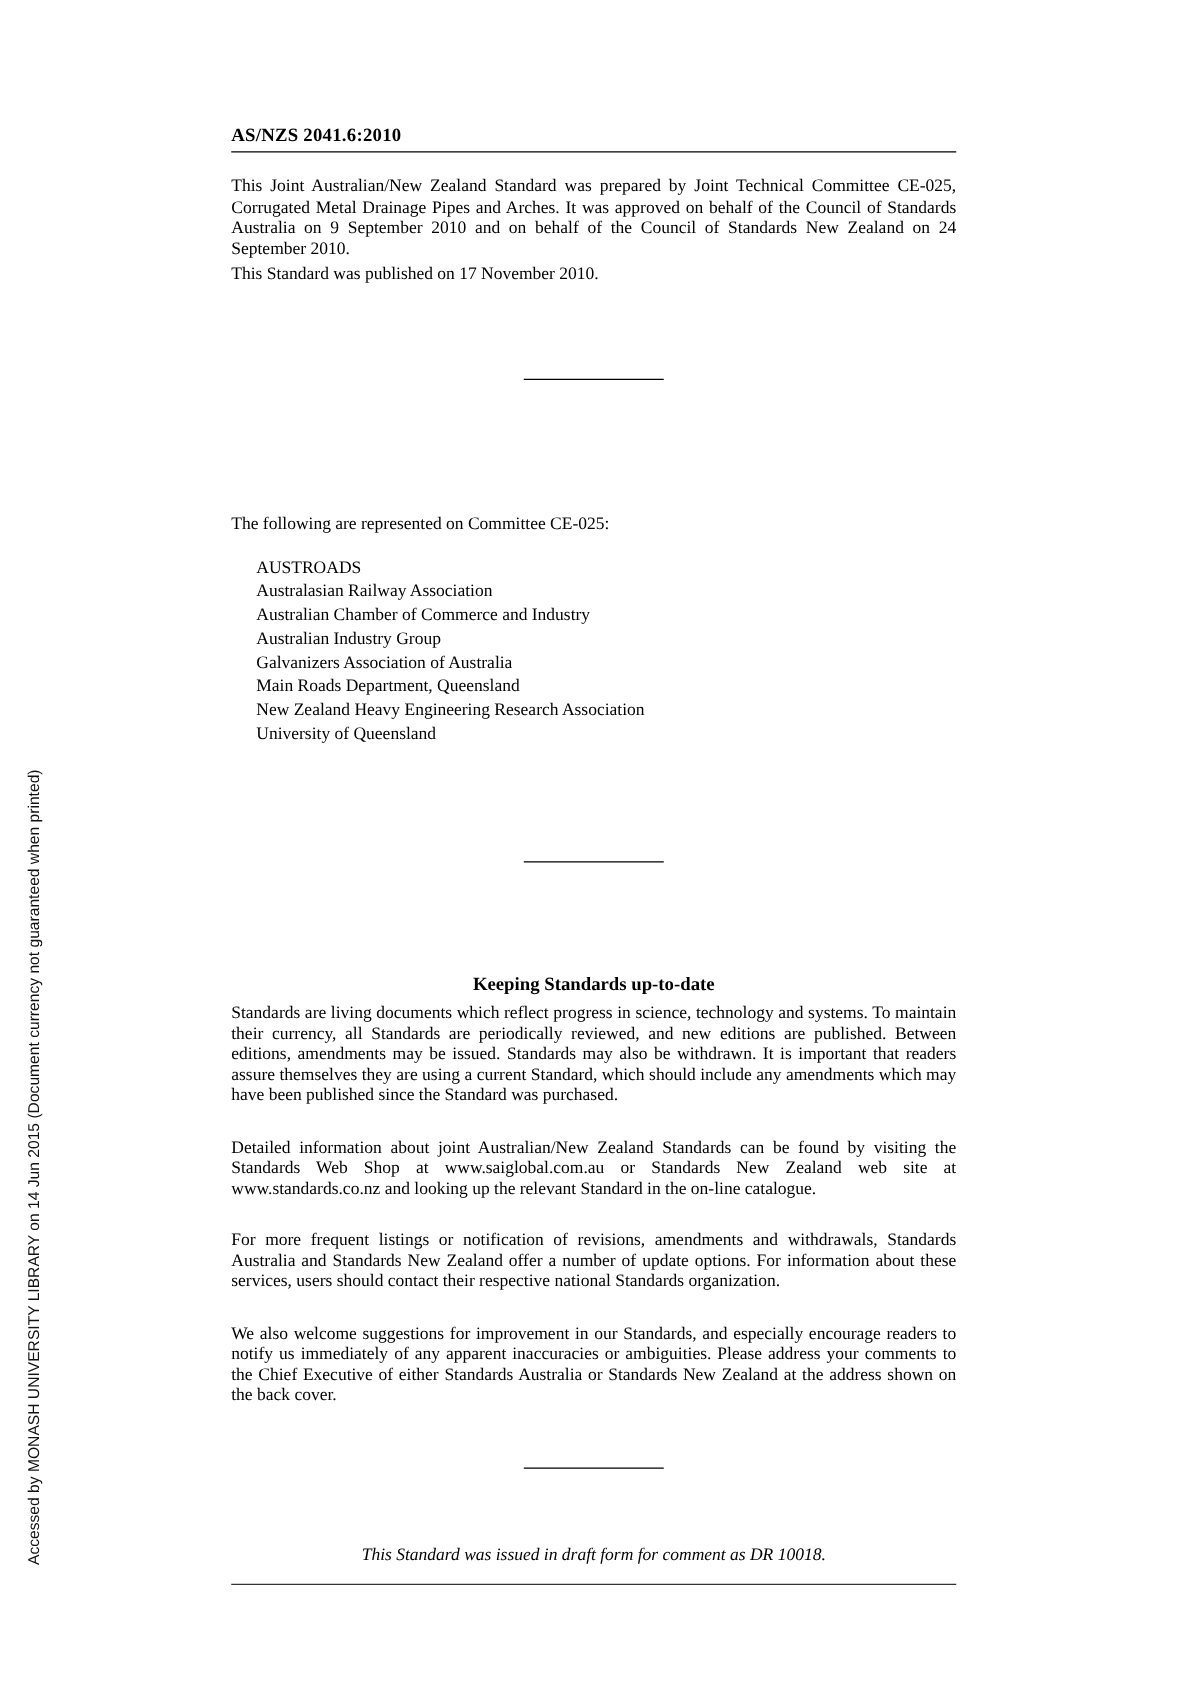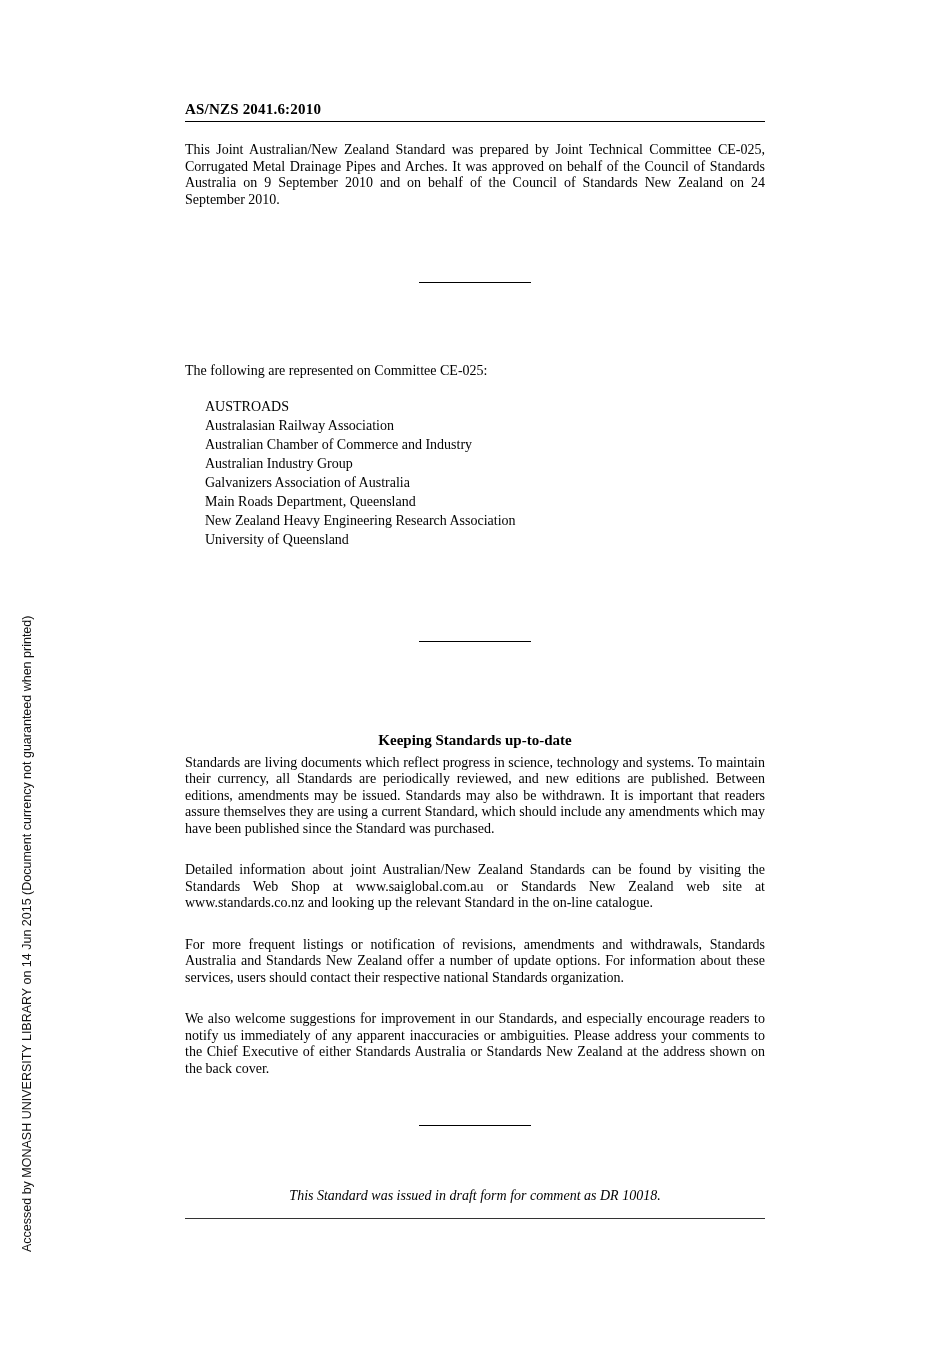--- a/index.html
+++ b/index.html
@@ -49,21 +49,21 @@
     width: 112px;
     border: none;
     border-top: 1px solid #000000;
     margin: 0 auto;
     height: 0;
   }
   .divider-1 { margin-top: 74px; }
   .divider-2 { margin-top: 92px; }
   .divider-3 { margin-top: 48px; }
   .committee-intro {
-    margin-top: 80px;
+    margin-top: 108px;
     font-size: 14px;
     line-height: 16.5px;
     text-align: left;
   }
   .committee-list {
     list-style: none;
     margin: 17px 0 0 0;
     padding: 0 0 0 20px;
     font-size: 14px;
     line-height: 19px;
@@ -96,20 +96,21 @@
 <div class="page">
 
   <div class="watermark">Accessed by MONASH UNIVERSITY LIBRARY on 14 Jun 2015 (Document currency not guaranteed when printed)</div>
 
   <div class="content">
 
     <h1 class="standard-code">AS/NZS 2041.6:2010</h1>
 
     <p class="body-text preface-paragraph">This Joint Australian/New Zealand Standard was prepared by Joint Technical Committee CE-025, Corrugated Metal Drainage Pipes and Arches. It was approved on behalf of the Council of Standards Australia on 9 September 2010 and on behalf of the Council of Standards New Zealand on 24 September 2010.</p>
 
+    <p class="body-text published-line">This Standard was published on 17 November 2010.</p>
 
     <hr class="divider divider-1">
 
     <p class="committee-intro">The following are represented on Committee CE-025:</p>
 
     <ul class="committee-list">
       <li>AUSTROADS</li>
       <li>Australasian Railway Association</li>
       <li>Australian Chamber of Commerce and Industry</li>
       <li>Australian Industry Group</li>

